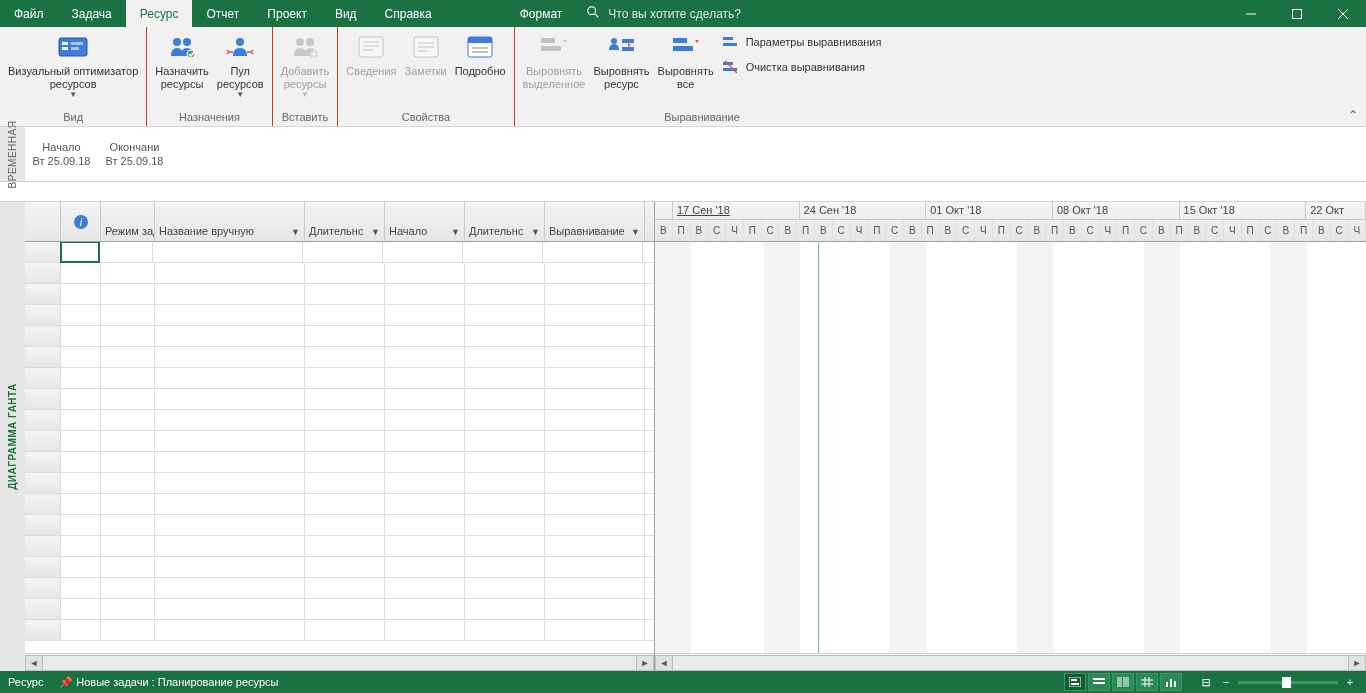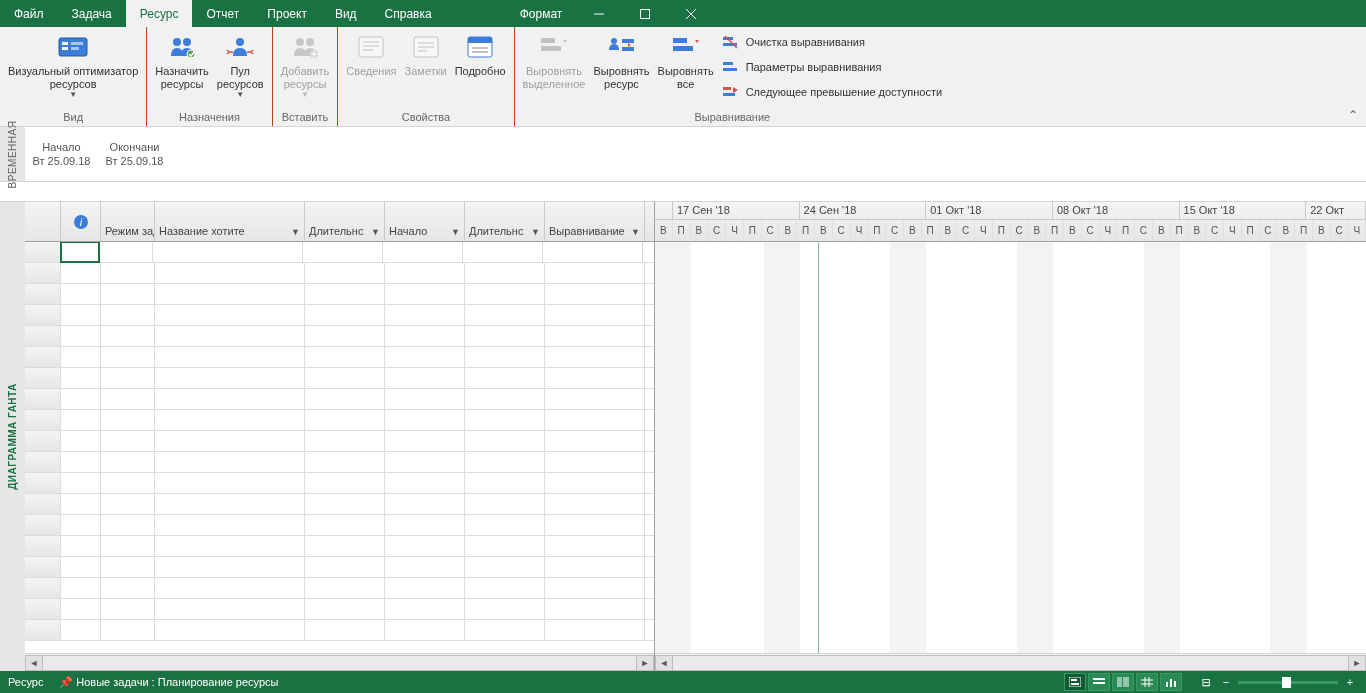--- a/index.html
+++ b/index.html
@@ -93,20 +93,29 @@
 <div class="menubar">
   <div class="tab">Файл</div>
   <div class="tab">Задача</div>
   <div class="tab active">Ресурс</div>
   <div class="tab">Отчет</div>
   <div class="tab">Проект</div>
   <div class="tab">Вид</div>
   <div class="tab">Справка</div>
   <div class="gap"></div>
   <div class="tab">Формат</div>
+  <div class="search">
+    <span>
+      <svg width="14" height="14" viewBox="0 0 16 16">
+          <circle cx="6.5" cy="6.5" r="4.5" fill="none" stroke="#d4e8dc" stroke-width="1.5"></circle>
+          <line x1="10" y1="10" x2="14" y2="14" stroke="#d4e8dc" stroke-width="1.5"></line>
+        </svg>
+    </span>
+    <span>Что вы хотите сделать?</span>
+  </div>
   <div class="wincontrols">
     <div class="wc">
         <svg width="10" height="10">
           <line x1="0" y1="5" x2="10" y2="5" stroke="#fff"></line>
         </svg>
       </div>
     <div class="wc">
         <svg width="10" height="10">
           <rect x="0.5" y="0.5" width="9" height="9" fill="none" stroke="#fff"></rect>
         </svg>
@@ -266,49 +275,39 @@
             <svg width="30" height="22">
               <rect x="2" y="2" width="14" height="5" fill="#3b7dd8"></rect>
               <rect x="2" y="10" width="20" height="5" fill="#3b7dd8"></rect>
               <path d="M24 4 L28 4 L26 7 Z" fill="#d9534f"></path>
             </svg>
           </span>
         <span style="white-space:pre-line">Выровнять
 все</span>
       </div>
       <div class="smalllist">
+        <div class="smallbtn">
+          <span class="ic">
+              <svg width="16" height="14">
+                <rect x="0" y="2" width="10" height="3" fill="#3b7dd8"></rect>
+                <rect x="0" y="8" width="14" height="3" fill="#3b7dd8"></rect>
+              </svg>
+            </span>
+          <span>Параметры выравнивания</span>
+        </div>
         <div class="smallbtn">
           <span class="ic">
               <svg width="16" height="14">
                 <rect x="0" y="2" width="10" height="3" fill="#3b7dd8"></rect>
                 <rect x="0" y="8" width="14" height="3" fill="#3b7dd8"></rect>
                 <line x1="2" y1="1" x2="14" y2="13" stroke="#d9534f" stroke-width="1.5"></line>
               </svg>
             </span>
           <span>Очистка выравнивания</span>
         </div>
-        <div class="smallbtn">
-          <span class="ic">
-              <svg width="16" height="14">
-                <rect x="0" y="2" width="10" height="3" fill="#3b7dd8"></rect>
-                <rect x="0" y="8" width="14" height="3" fill="#3b7dd8"></rect>
-              </svg>
-            </span>
-          <span>Параметры выравнивания</span>
-        </div>
-        <div class="smallbtn">
-          <span class="ic">
-              <svg width="16" height="14">
-                <rect x="0" y="2" width="8" height="3" fill="#d9534f"></rect>
-                <rect x="0" y="8" width="12" height="3" fill="#3b7dd8"></rect>
-                <path d="M10 2 L15 5 L10 8 Z" fill="#d9534f"></path>
-              </svg>
-            </span>
-          <span>Следующее превышение доступности</span>
-        </div>
       </div>
     </div>
     <div class="glabel">Выравнивание</div>
   </div>
   <span class="collapse">⌃</span>
 </div>
 
 <div class="timeline-wrap">
   <div class="tl-sidelabel">
       <span class="vtxt">ВРЕМЕННАЯ</span>
@@ -336,21 +335,21 @@
         <div class="thcell info" style="width: 40px;">
           <svg width="16" height="16">
             <circle cx="8" cy="8" r="7" fill="#3b7dd8"></circle>
             <text x="8" y="12" text-anchor="middle" fill="#fff" font-size="11" font-family="Georgia" font-style="italic">i</text>
           </svg>
         </div>
         <div class="thcell" style="width: 54px;">
           <span>Режим задачи</span>
         </div>
         <div class="thcell" style="width: 150px;">
-          <span>Название хотите</span>
+          <span>Название вручную</span>
           <span class="dd">▼</span>
         </div>
         <div class="thcell" style="width: 80px;">
           <span>Длительнс</span>
           <span class="dd">▼</span>
         </div>
         <div class="thcell" style="width: 80px;">
           <span>Начало</span>
           <span class="dd">▼</span>
         </div>
@@ -559,21 +558,21 @@
       <div class="scrollbtn">◄</div>
       <div class="scrolltrack"></div>
       <div class="scrollbtn">►</div>
     </div>
   </div>
 
   <div class="g-right">
     <div class="gthdr">
       <div class="gth-weeks" id="gthweeks">
           <div class="wk" style="width: 18px;"></div>
-          <div class="wk" style="width: 127px;">17 Сен '18</div>
+          <div class="wk" style="width: 127px; text-decoration: underline;">17 Сен '18</div>
           <div class="wk" style="width: 127px;">24 Сен '18</div>
           <div class="wk" style="width: 127px;">01 Окт '18</div>
           <div class="wk" style="width: 127px;">08 Окт '18</div>
           <div class="wk" style="width: 127px;">15 Окт '18</div>
           <div class="wk" style="width: 60px;">22 Окт</div>
         </div>
       <div class="gth-days" id="gthdays">
           <div class="dy">В</div>
           <div class="dy">П</div>
           <div class="dy">В</div>

